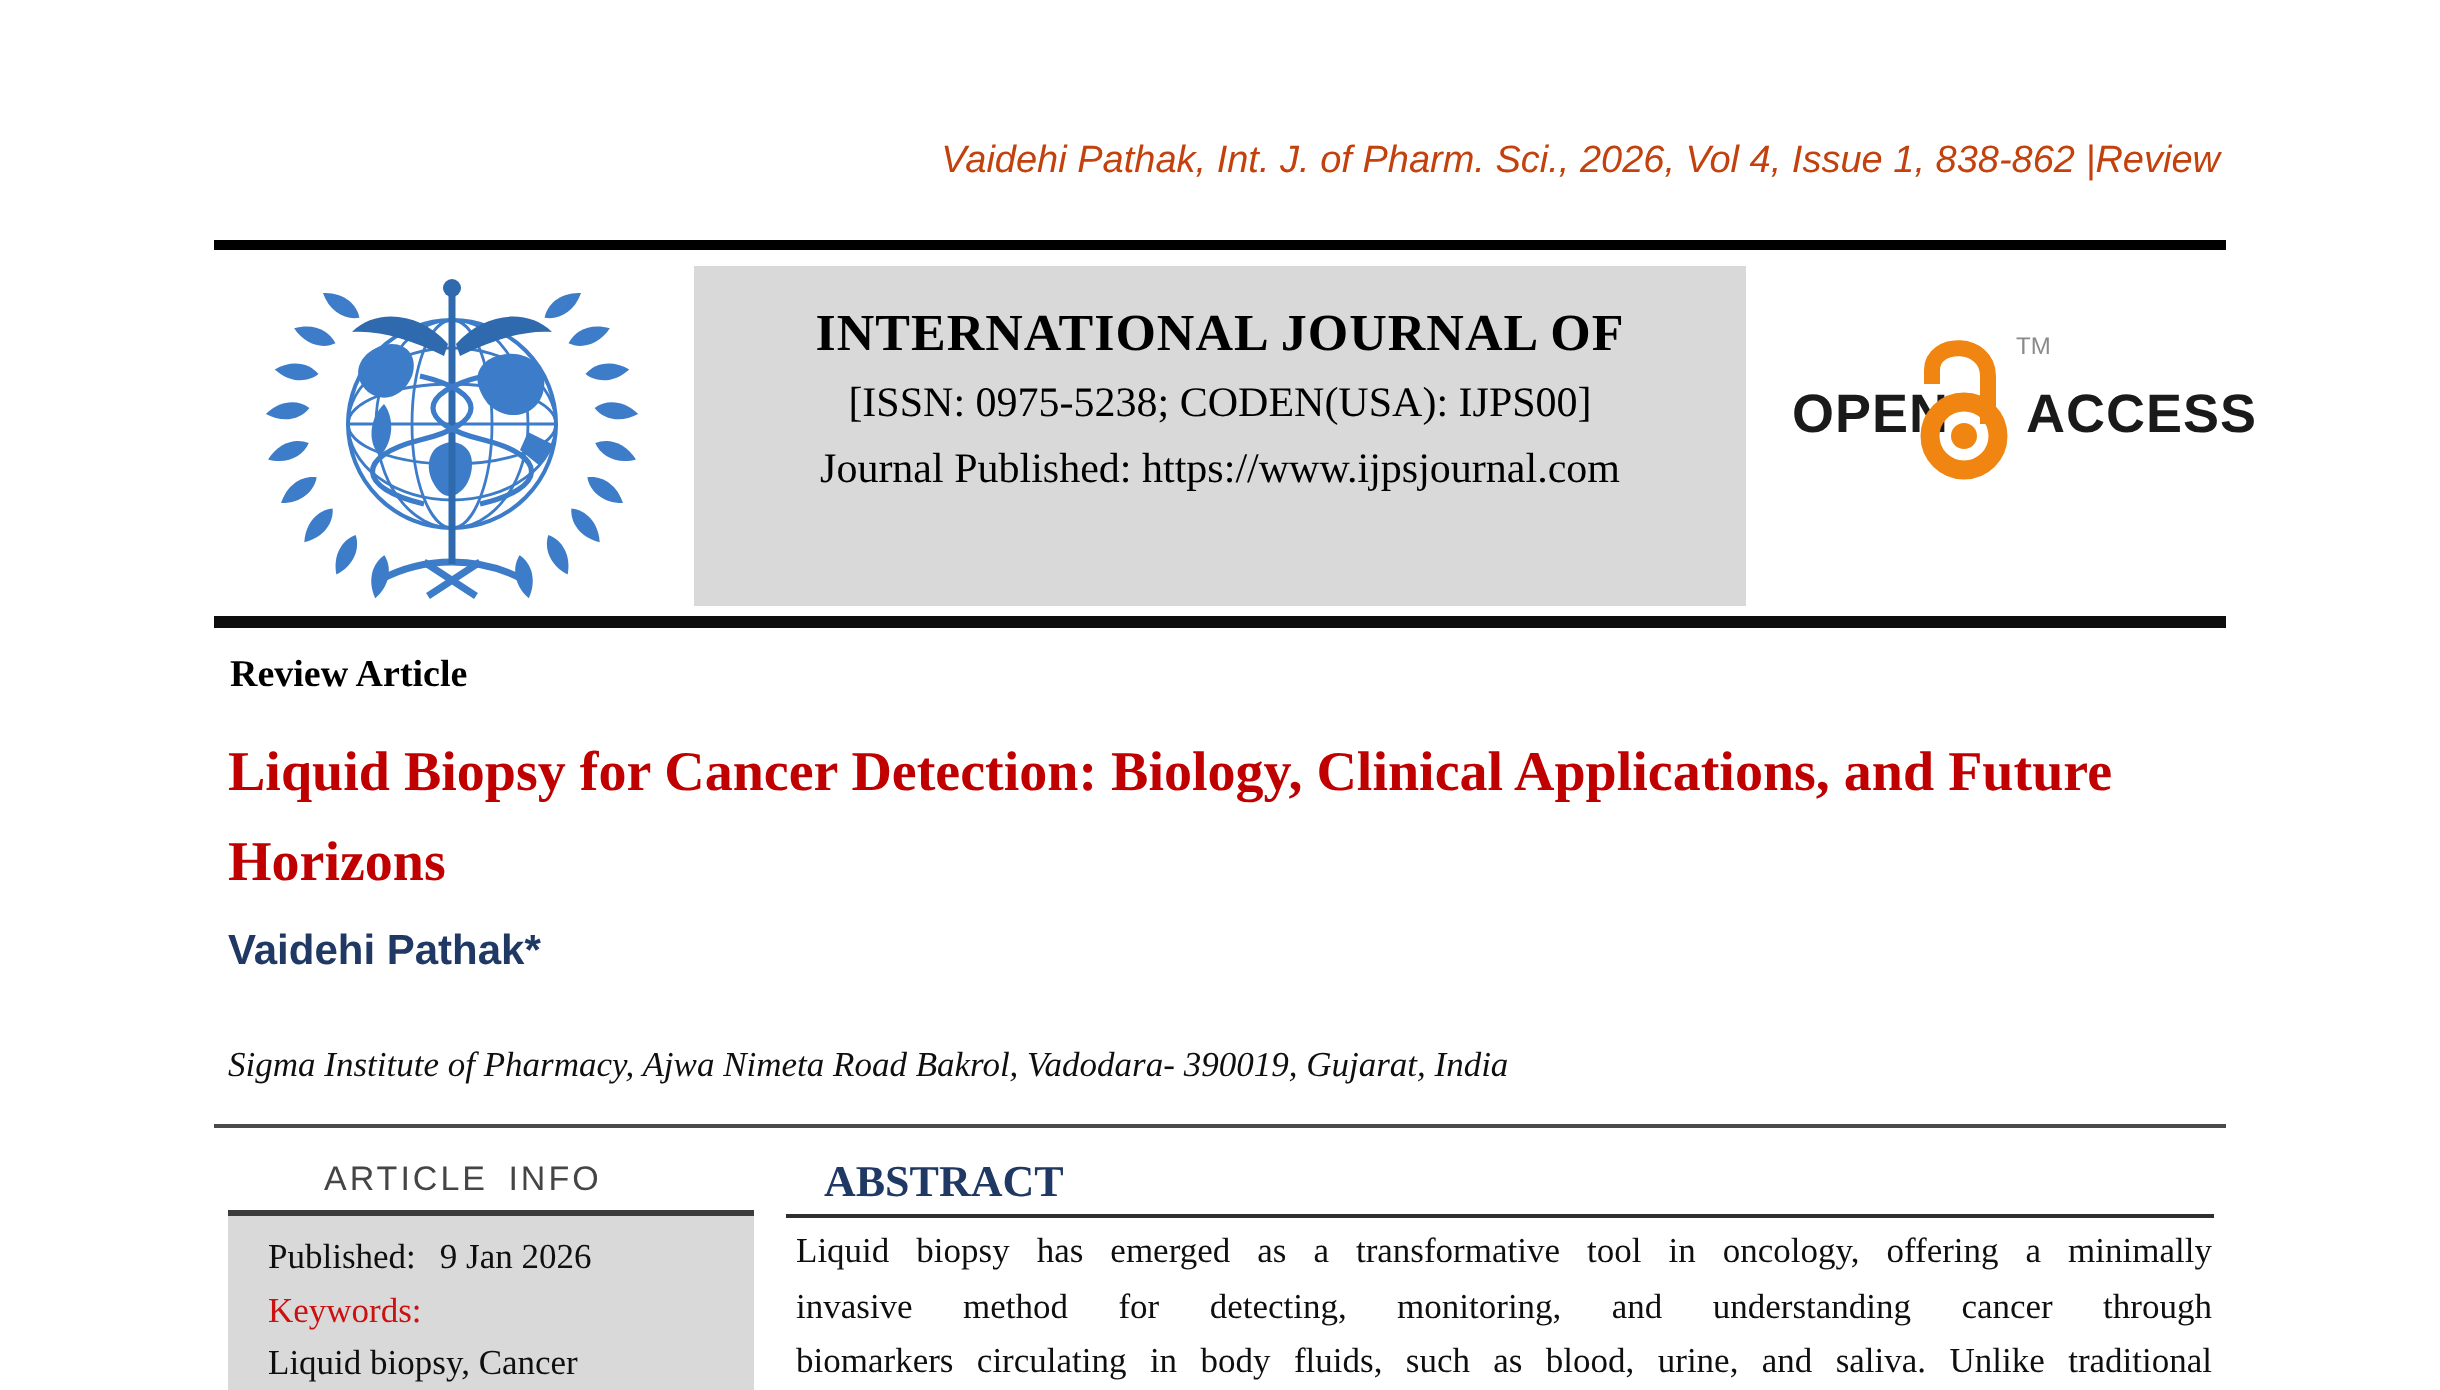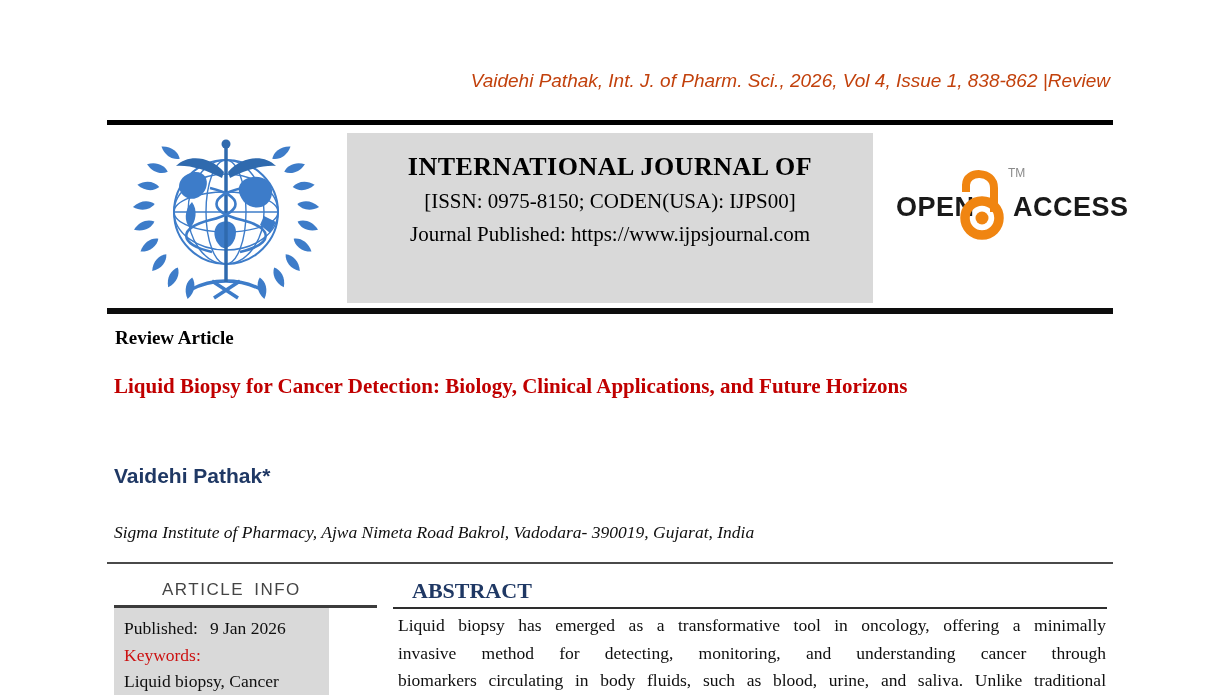--- a/index.html
+++ b/index.html
@@ -23,33 +23,33 @@
   #oa-logo{position:absolute;left:880px;top:164px;width:240px;height:86px;}
   .oa-word{position:absolute;font-family:"Liberation Sans",sans-serif;font-weight:bold;
         font-size:27px;color:#1a1a1a;letter-spacing:0.5px;}
   #oa-open{left:0;top:28px;margin-left:16px;}
   #oa-access{left:133px;top:28px;}
   #oa-lock{position:absolute;left:74px;top:-2px;width:56px;height:82px;}
   #oa-tm{position:absolute;left:128px;top:2px;font-family:Liberation Sans, sans-serif;
         font-size:12px;color:#8a8a8a;}
 
   #article-type{position:absolute;left:115px;top:327px;font-size:19px;font-weight:bold;color:#000;}
-  #article-title{position:absolute;left:114px;top:364px;width:1000px;font-size:21px;font-weight:bold;
+  #article-title{position:absolute;left:114px;top:364px;width:1000px;font-size:28px;font-weight:bold;
         line-height:45px;color:#C00000;}
   #author-name{position:absolute;left:114px;top:464px;font-family:"Liberation Sans",sans-serif;
         font-size:21px;font-weight:bold;color:#1F3864;}
   #affiliation{position:absolute;left:114px;top:522px;font-size:17.5px;font-style:italic;color:#0f0f0f;}
 
   #divider-rule{position:absolute;left:107px;top:562px;width:1006px;height:2px;background:#4a4a4a;}
 
   #article-info-heading{position:absolute;left:114px;top:580px;font-family:"Liberation Sans",sans-serif;
         font-size:17px;color:#454545;letter-spacing:1.5px;word-spacing:4px;margin-left:48px;}
   #article-info-underline{position:absolute;left:114px;top:605px;width:263px;height:2.5px;background:#3c3c3c;}
-  #article-info-box{position:absolute;left:114px;top:608px;width:215px;height:87px;background:#D9D9D9;
-        box-sizing:border-box;padding:7px 8px 0 10px;font-size:17.5px;line-height:26.5px;color:#0f0f0f;}
+  #article-info-box{position:absolute;left:114px;top:608px;width:263px;height:87px;background:#D9D9D9;
+        box-sizing:border-box;padding:7px 8px 0 20px;font-size:17.5px;line-height:26.5px;color:#0f0f0f;}
   .published-label{display:inline-block;margin-right:12px;}
   .keywords-label{color:#CC1111;}
 
   #abstract-heading{position:absolute;left:412px;top:578px;font-size:22px;font-weight:bold;color:#1F3864;}
   #abstract-underline{position:absolute;left:393px;top:607px;width:714px;height:2px;background:#2e2e2e;}
   #abstract-text{position:absolute;left:398px;top:612px;width:708px;font-size:17.5px;
         line-height:27.5px;color:#0f0f0f;}
   .abs-line{text-align:justify;text-align-last:justify;white-space:normal;}
 
   .logo-stroke{fill:none;stroke:#3D7CC9;}
@@ -112,21 +112,21 @@
       <path d="M100,16 V150" stroke="#2F6AAE" stroke-width="3.5" fill="none"></path>
       <path d="M98,40 C84,24 62,22 50,34 C64,33 80,38 96,46 Z" fill="#2F6AAE"></path>
       <path d="M102,40 C116,24 138,22 150,34 C136,33 120,38 104,46 Z" fill="#2F6AAE"></path>
       <path d="M84,56 C118,64 118,80 84,88 C52,96 52,112 86,120" class="logo-stroke" stroke-width="2.6"></path>
       <path d="M116,56 C82,64 82,80 116,88 C148,96 148,112 114,120" class="logo-stroke" stroke-width="2.6"></path>
     </g>
   </svg>
 
   <div id="masthead-box">
     <div class="mh-title">INTERNATIONAL JOURNAL OF</div>
-    <div class="mh-sub">[ISSN: 0975-8150; CODEN(USA): IJPS00]</div>
+    <div class="mh-sub">[ISSN: 0975-5238; CODEN(USA): IJPS00]</div>
     <div class="mh-sub">Journal Published: https://www.ijpsjournal.com</div>
   </div>
 
   <div id="oa-logo">
     <span id="oa-open" class="oa-word">OPEN</span>
     <svg id="oa-lock" viewBox="0 0 56 82">
       <path d="M40,50 V26 C40,8 12,8 12,23 V30" fill="none" stroke="#F08511" stroke-width="8"></path>
       <circle cx="28" cy="56" r="17" fill="none" stroke="#F08511" stroke-width="9.5"></circle>
       <circle cx="28" cy="56" r="6.5" fill="#F08511"></circle>
     </svg>

